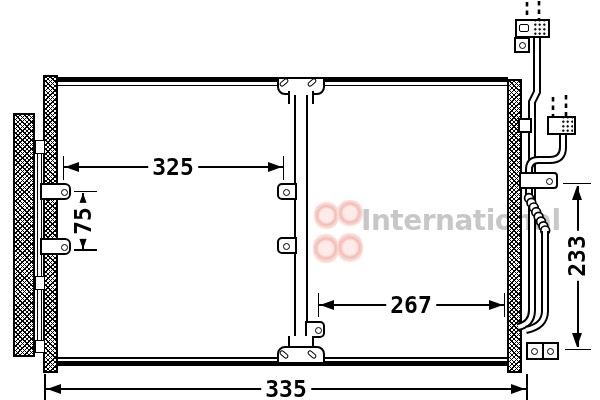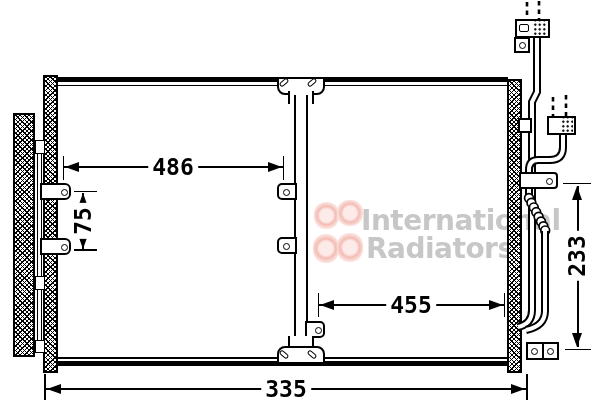--- a/index.html
+++ b/index.html
@@ -43,21 +43,20 @@
 <body>
 
 <div id="canvas">
 
   <div class="abs" style="left:0;top:0;width:600px;height:400px;z-index:1;">
     <div class="blob" style="left:314px;top:202px;width:25px;height:27px;"></div>
     <div class="blob" style="left:337px;top:200px;width:26px;height:26px;"></div>
     <div class="blob" style="left:313px;top:234px;width:26px;height:29px;"></div>
     <div class="blob" style="left:337px;top:233px;width:26px;height:29px;"></div>
     <div class="wmtext" style="left:361px;top:207px;">International</div>
-    <div class="wmtext" style="left:366px;top:235px;">Radiators</div>
   </div>
 
   <div class="abs hatch" style="left:43px;top:75px;width:15px;height:298px;z-index:2;box-sizing:border-box;"></div>
   <div class="abs hatch" style="left:507px;top:79px;width:15px;height:294px;z-index:2;box-sizing:border-box;"></div>
   <div class="abs blk" style="left:57px;top:77px;width:451px;height:5px;z-index:2;"></div>
   <div class="abs blk" style="left:57px;top:84.5px;width:451px;height:1.5px;z-index:2;"></div>
   <div class="abs blk" style="left:57px;top:357px;width:451px;height:1.5px;z-index:2;"></div>
   <div class="abs blk" style="left:57px;top:361px;width:451px;height:5px;z-index:2;"></div>
 
   <div class="abs hatch" style="left:13px;top:113px;width:22px;height:244px;z-index:2;box-sizing:border-box;"></div>
@@ -138,39 +137,39 @@
   <div class="abs whitebox" style="left:277px;top:346px;width:48px;height:18px;border-radius:8px 8px 0 0;z-index:4;"></div>
   <div class="slot" style="left:279px;top:352px;transform:rotate(40deg);z-index:5;"></div>
   <div class="slot" style="left:307px;top:352px;transform:rotate(40deg);z-index:5;"></div>
 
   <div>
     <div class="tick" style="left:62.5px;top:156px;width:1.6px;height:24px;z-index:5;"></div>
     <div class="tick" style="left:282.5px;top:156px;width:1.6px;height:24px;z-index:5;"></div>
     <div class="dline" style="left:64px;top:166px;width:219px;height:2px;z-index:5;"></div>
     <div class="ar ar-l" style="left:65px;top:161.5px;z-index:5;"></div>
     <div class="ar ar-r" style="left:268px;top:161.5px;z-index:5;"></div>
-    <div class="dimlabel" style="left:173px;top:167px;z-index:6;">486</div>
+    <div class="dimlabel" style="left:173px;top:167px;z-index:6;">325</div>
   </div>
 
   <div>
     <div class="tick" style="left:74px;top:190.5px;width:23px;height:1.6px;z-index:5;"></div>
     <div class="tick" style="left:74px;top:249px;width:23px;height:1.6px;z-index:5;"></div>
     <div class="dline" style="left:82px;top:193px;width:2px;height:56px;z-index:5;"></div>
     <div class="ar ar-u" style="left:77.5px;top:193px;z-index:5;"></div>
     <div class="ar ar-d" style="left:77.5px;top:235px;z-index:5;"></div>
     <div class="dimlabel rot" style="left:83px;top:221px;z-index:6;">75</div>
   </div>
 
   <div>
     <div class="tick" style="left:317.5px;top:293px;width:1.6px;height:24px;z-index:5;"></div>
     <div class="tick" style="left:503.5px;top:293px;width:1.6px;height:24px;z-index:5;"></div>
     <div class="dline" style="left:319px;top:304px;width:185px;height:2px;z-index:5;"></div>
     <div class="ar ar-l" style="left:320px;top:299.5px;z-index:5;"></div>
     <div class="ar ar-r" style="left:489px;top:299.5px;z-index:5;"></div>
-    <div class="dimlabel" style="left:411px;top:305px;z-index:6;">455</div>
+    <div class="dimlabel" style="left:411px;top:305px;z-index:6;">267</div>
   </div>
 
   <div>
     <div class="tick" style="left:563px;top:182.5px;width:28px;height:1.6px;z-index:5;"></div>
     <div class="tick" style="left:565px;top:348.5px;width:26px;height:1.6px;z-index:5;"></div>
     <div class="dline" style="left:576.5px;top:186px;width:2px;height:161px;z-index:5;"></div>
     <div class="ar ar-u" style="left:572px;top:186px;z-index:5;"></div>
     <div class="ar ar-d" style="left:572px;top:333px;z-index:5;"></div>
     <div class="dimlabel rot" style="left:577px;top:256px;z-index:6;">233</div>
   </div>

